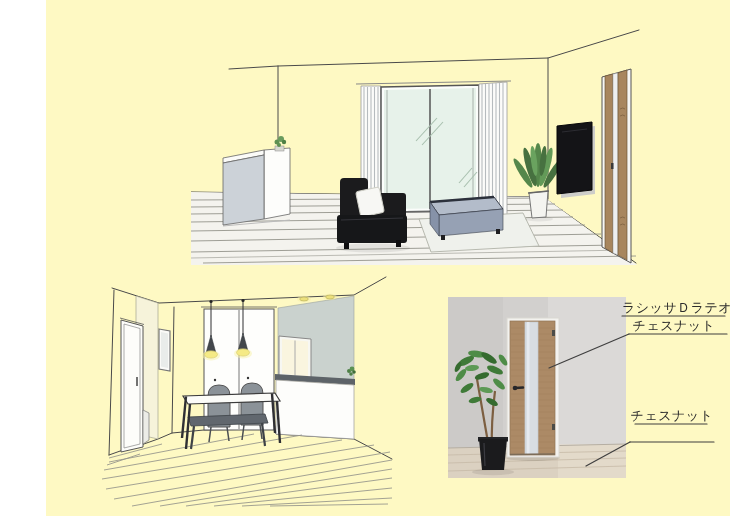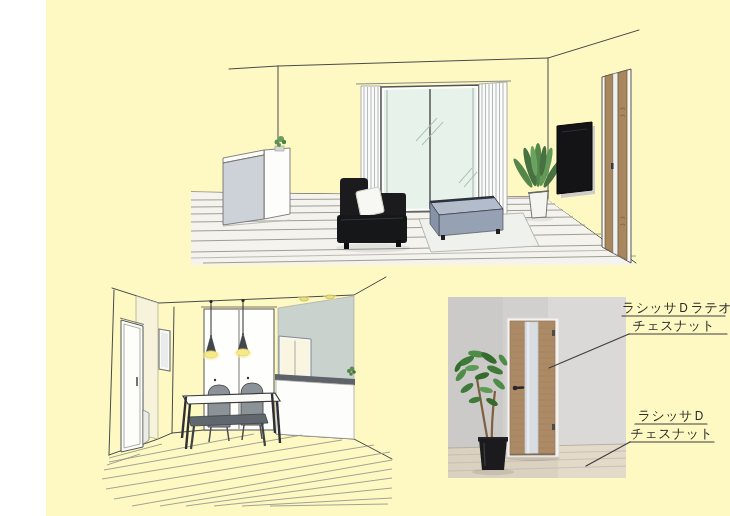--- a/index.html
+++ b/index.html
@@ -315,21 +315,20 @@
         <line x1="36" y1="146" x2="37" y2="169" stroke="#3c3c42" stroke-width="1.2"></line>
       </g>
     </g>
   </svg>
 
   <div class="lbl" style="left:576px;top:300px;width:104px">
     <div>ラシッサＤラテオ</div>
     <div>チェスナット</div>
   </div>
   <div class="lbl" style="left:584px;top:408px;width:84px">
-    <div>ラシッサＤ</div>
     <div>チェスナット</div>
   </div>
 
   <svg id="leader-overlay" class="abs" width="730" height="516" viewBox="0 0 730 516">
     <g stroke="#3f3f3f" stroke-width="1.2" fill="none" stroke-linecap="round">
       <line x1="576" y1="316" x2="679" y2="316"></line>
       <line x1="583" y1="334" x2="681" y2="334"></line>
       <line x1="583" y1="334" x2="503" y2="368"></line>
       <line x1="589" y1="424" x2="661" y2="424"></line>
       <line x1="584" y1="442" x2="668" y2="442"></line>

